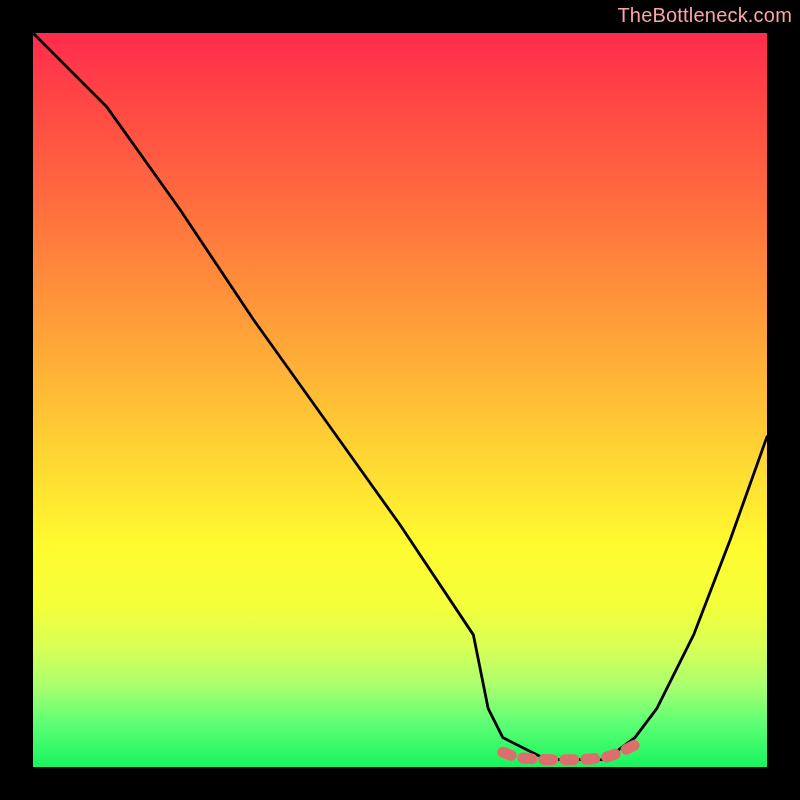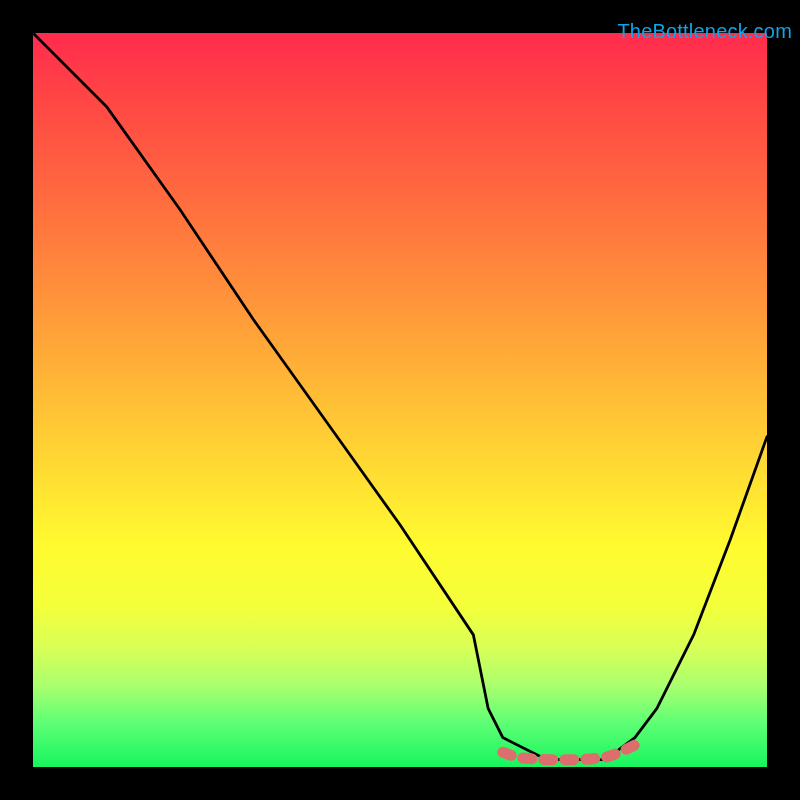--- a/index.html
+++ b/index.html
@@ -14,23 +14,23 @@
   .frame {
     position: absolute;
     left: 0;
     top: 0;
     width: 800px;
     height: 800px;
     background: #000;
   }
   .watermark {
     position: absolute;
-    top: 20px;
+    top: 4px;
     right: 8px;
-    color: #0ea5e9;
+    color: #fca5a5;
     font-size: 20px;
     font-weight: 500;
     letter-spacing: 0.2px;
     user-select: none;
     z-index: 20;
   }
   
   .plot {
     position: absolute;
     left: 33px;

